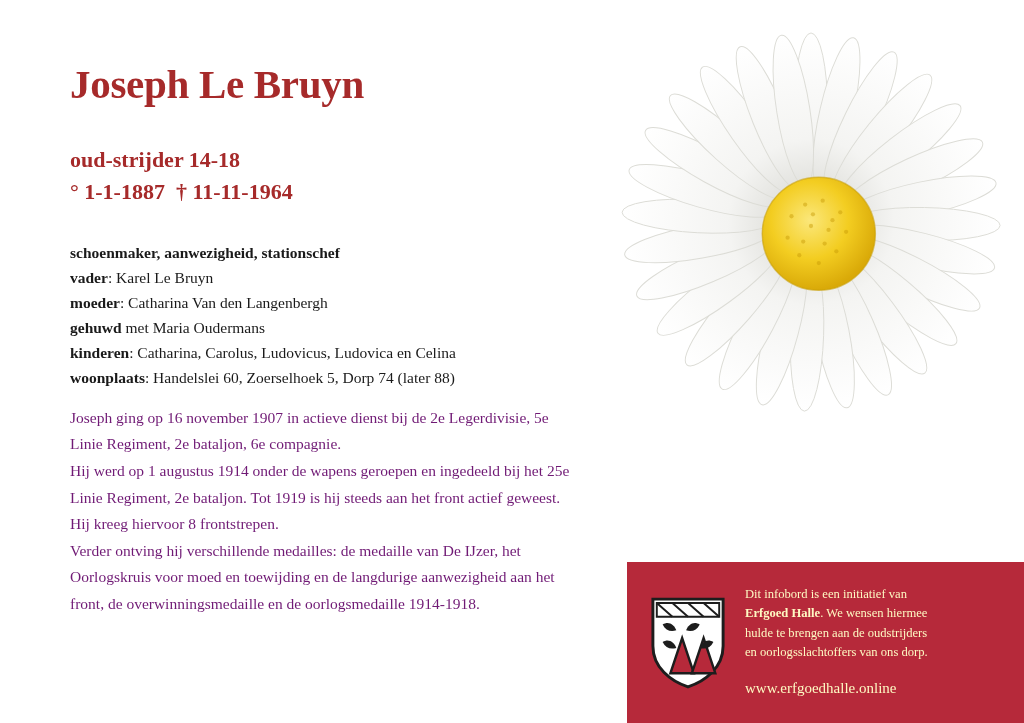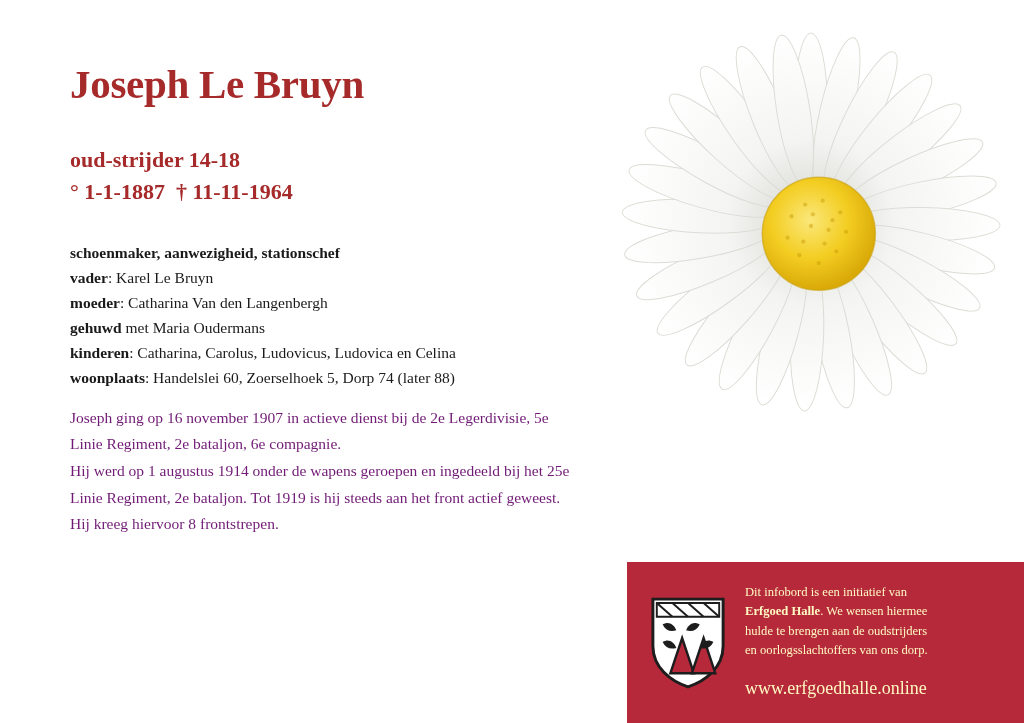--- a/index.html
+++ b/index.html
@@ -89,21 +89,21 @@
     margin-right: 18px;
   }
   .crest svg { width: 100%; height: 100%; display: block; }
   .footer-text {
     color: #fef9c3;
     font-size: 12.6px;
     line-height: 1.55;
     padding-right: 12px;
   }
   .footer-text .strong { font-weight: bold; }
-  .footer-url { margin-top: 14px; font-size: 18px; }
+  .footer-url { margin-top: 14px; font-size: 15px; }
 </style>
 </head>
 <body>
 
 <div class="board">
 
   <div class="left-col">
 
     <h1 class="name-title">Joseph Le Bruyn</h1>
 
@@ -132,20 +132,21 @@
       </div>
 
       <div>
         <span class="lbl">woonplaats</span><span>: Handelslei 60, Zoerselhoek 5, Dorp 74 (later 88)</span>
       </div>
     </div>
 
     <div class="body-text">
       <p>Joseph ging op 16 november 1907 in actieve dienst bij de 2e Legerdivisie, 5e Linie Regiment, 2e bataljon, 6e compagnie.</p>
       <p>Hij werd op 1 augustus 1914 onder de wapens geroepen en ingedeeld bij het 25e Linie Regiment, 2e bataljon. Tot 1919 is hij steeds aan het front actief geweest. Hij kreeg hiervoor 8 frontstrepen.</p>
+      <p>Verder ontving hij verschillende medailles: de medaille van De IJzer, het Oorlogskruis voor moed en toewijding en de langdurige aanwezigheid aan het front, de overwinningsmedaille en de oorlogsmedaille 1914-1918.</p>
     </div>
   </div>
 
   <div class="flower-wrap">
     <svg class="flower-svg" viewBox="0 0 400 400">
       <defs>
         <radialGradient id="ctr" cx="42%" cy="38%" r="62%">
           <stop offset="0%" stop-color="#fbe77a"></stop>
           <stop offset="55%" stop-color="#f3cd21"></stop>
           <stop offset="100%" stop-color="#d9a908"></stop>

